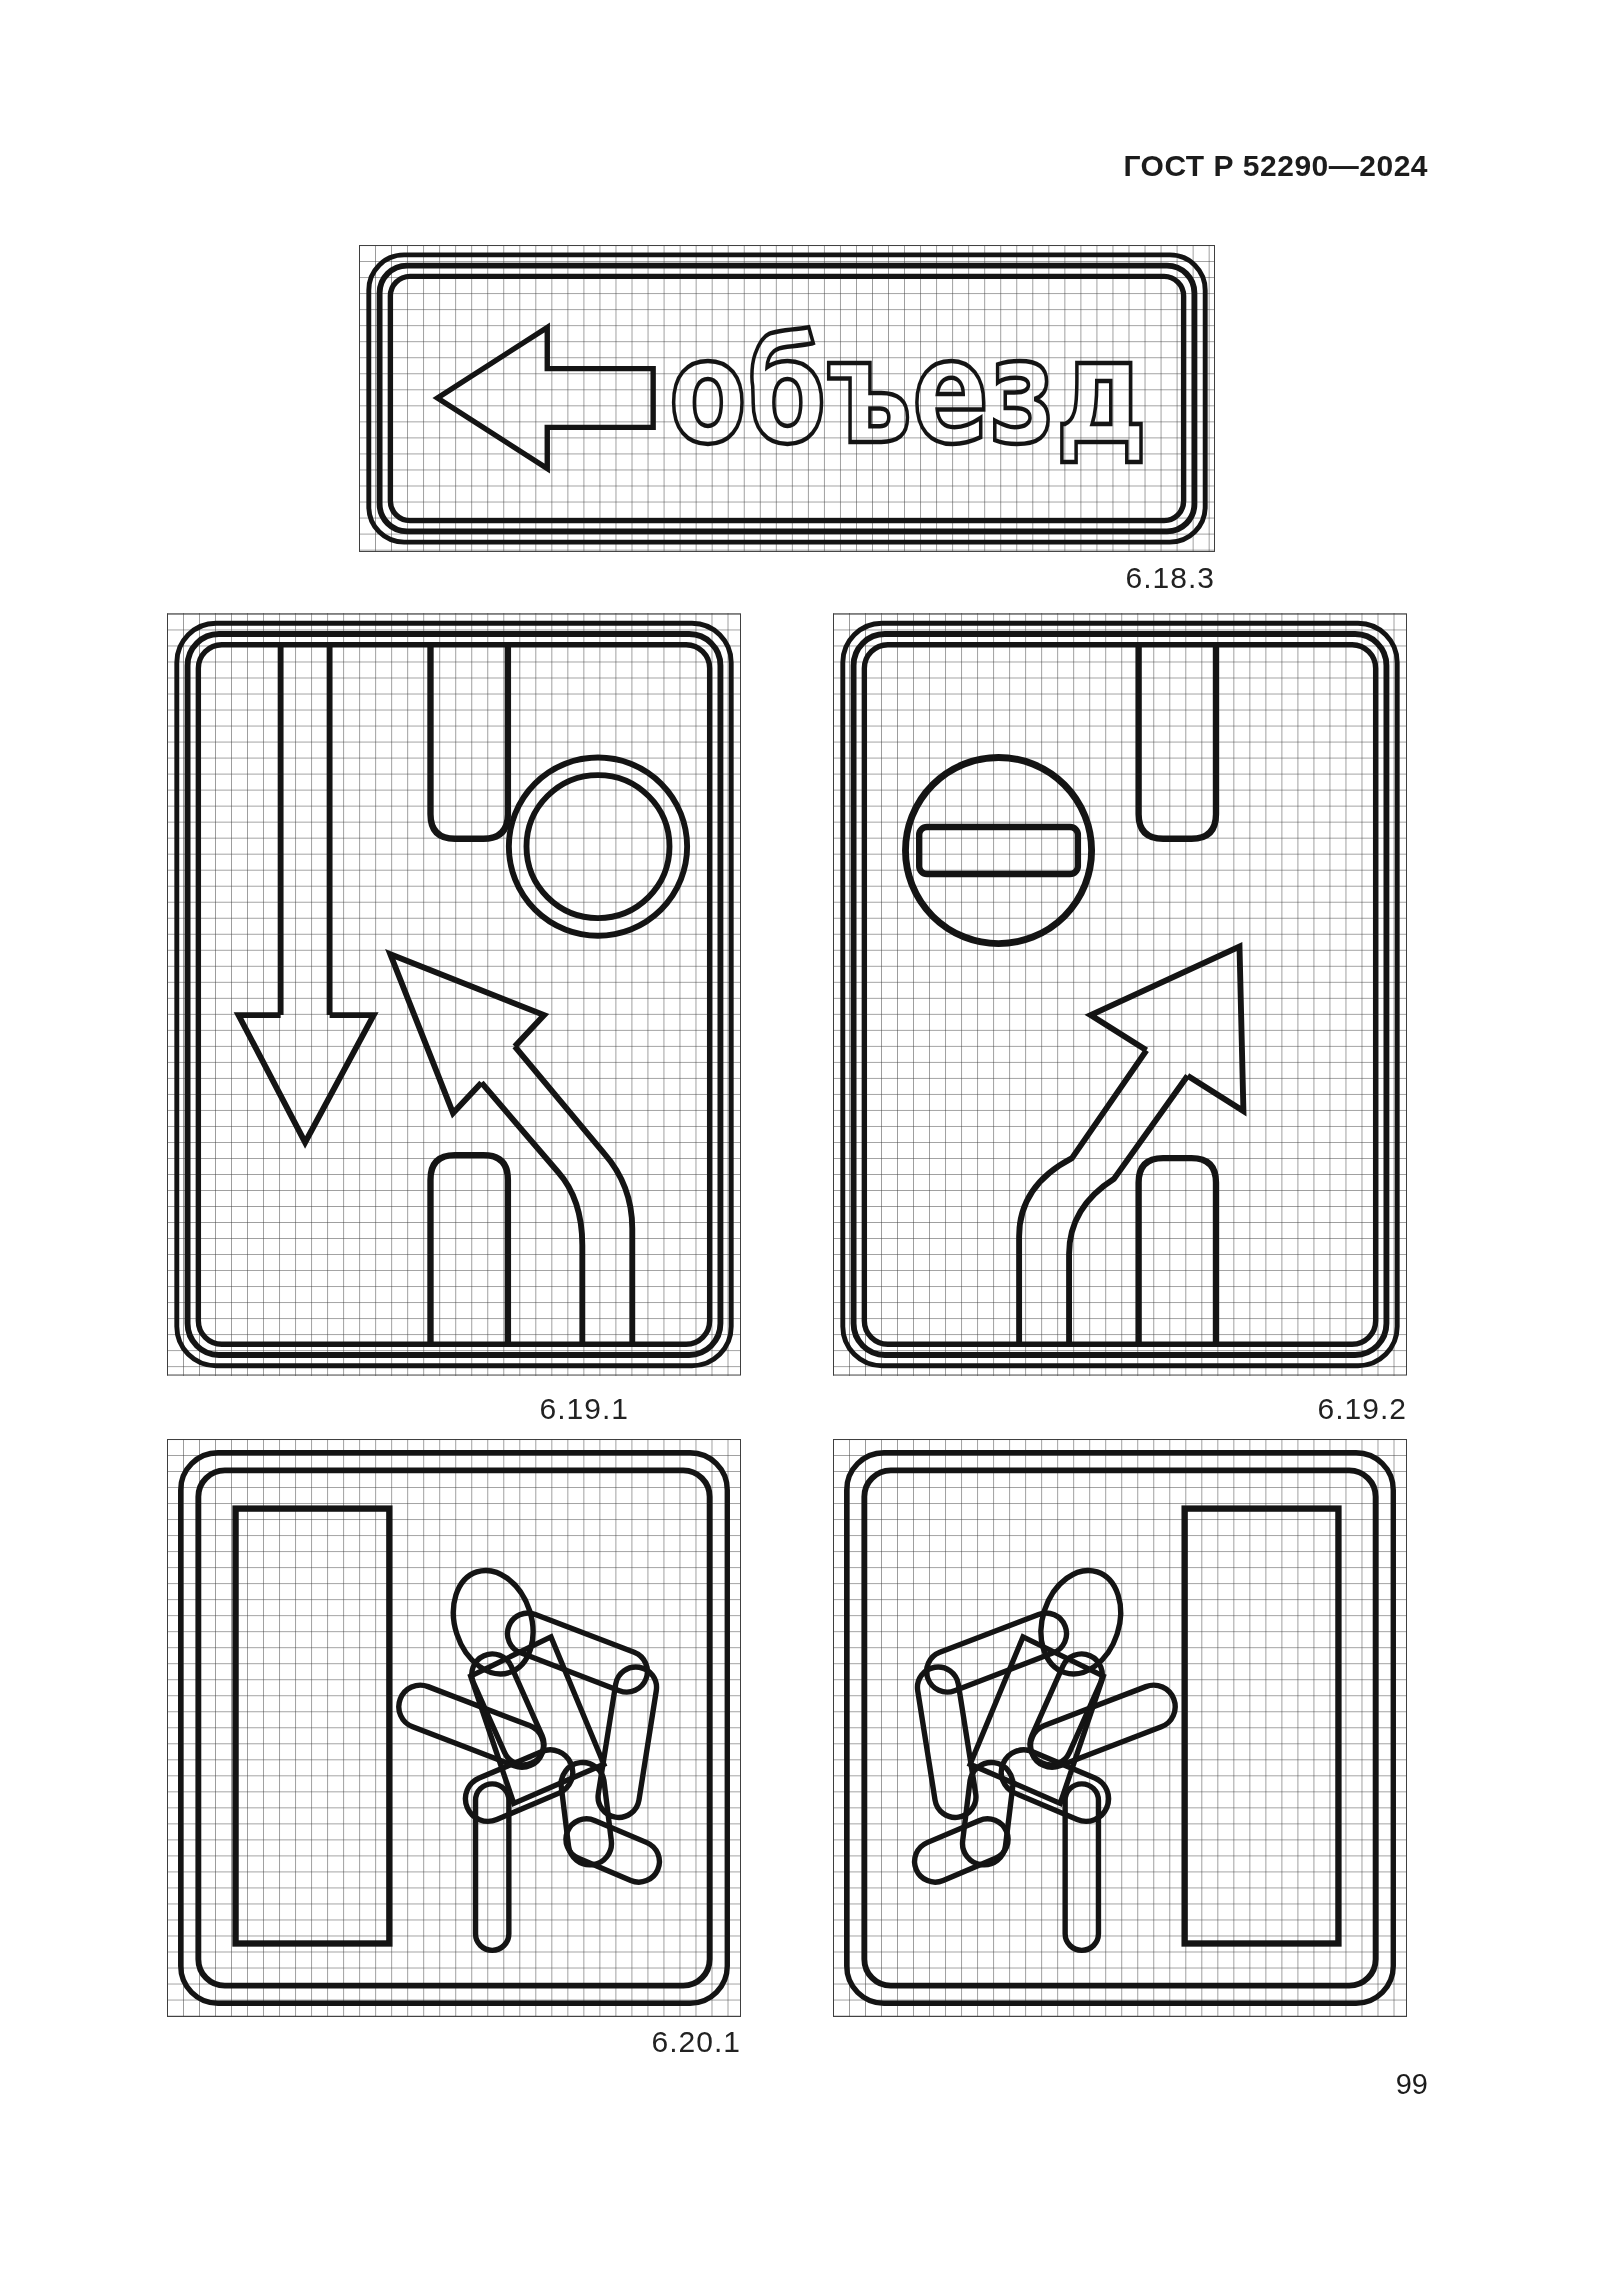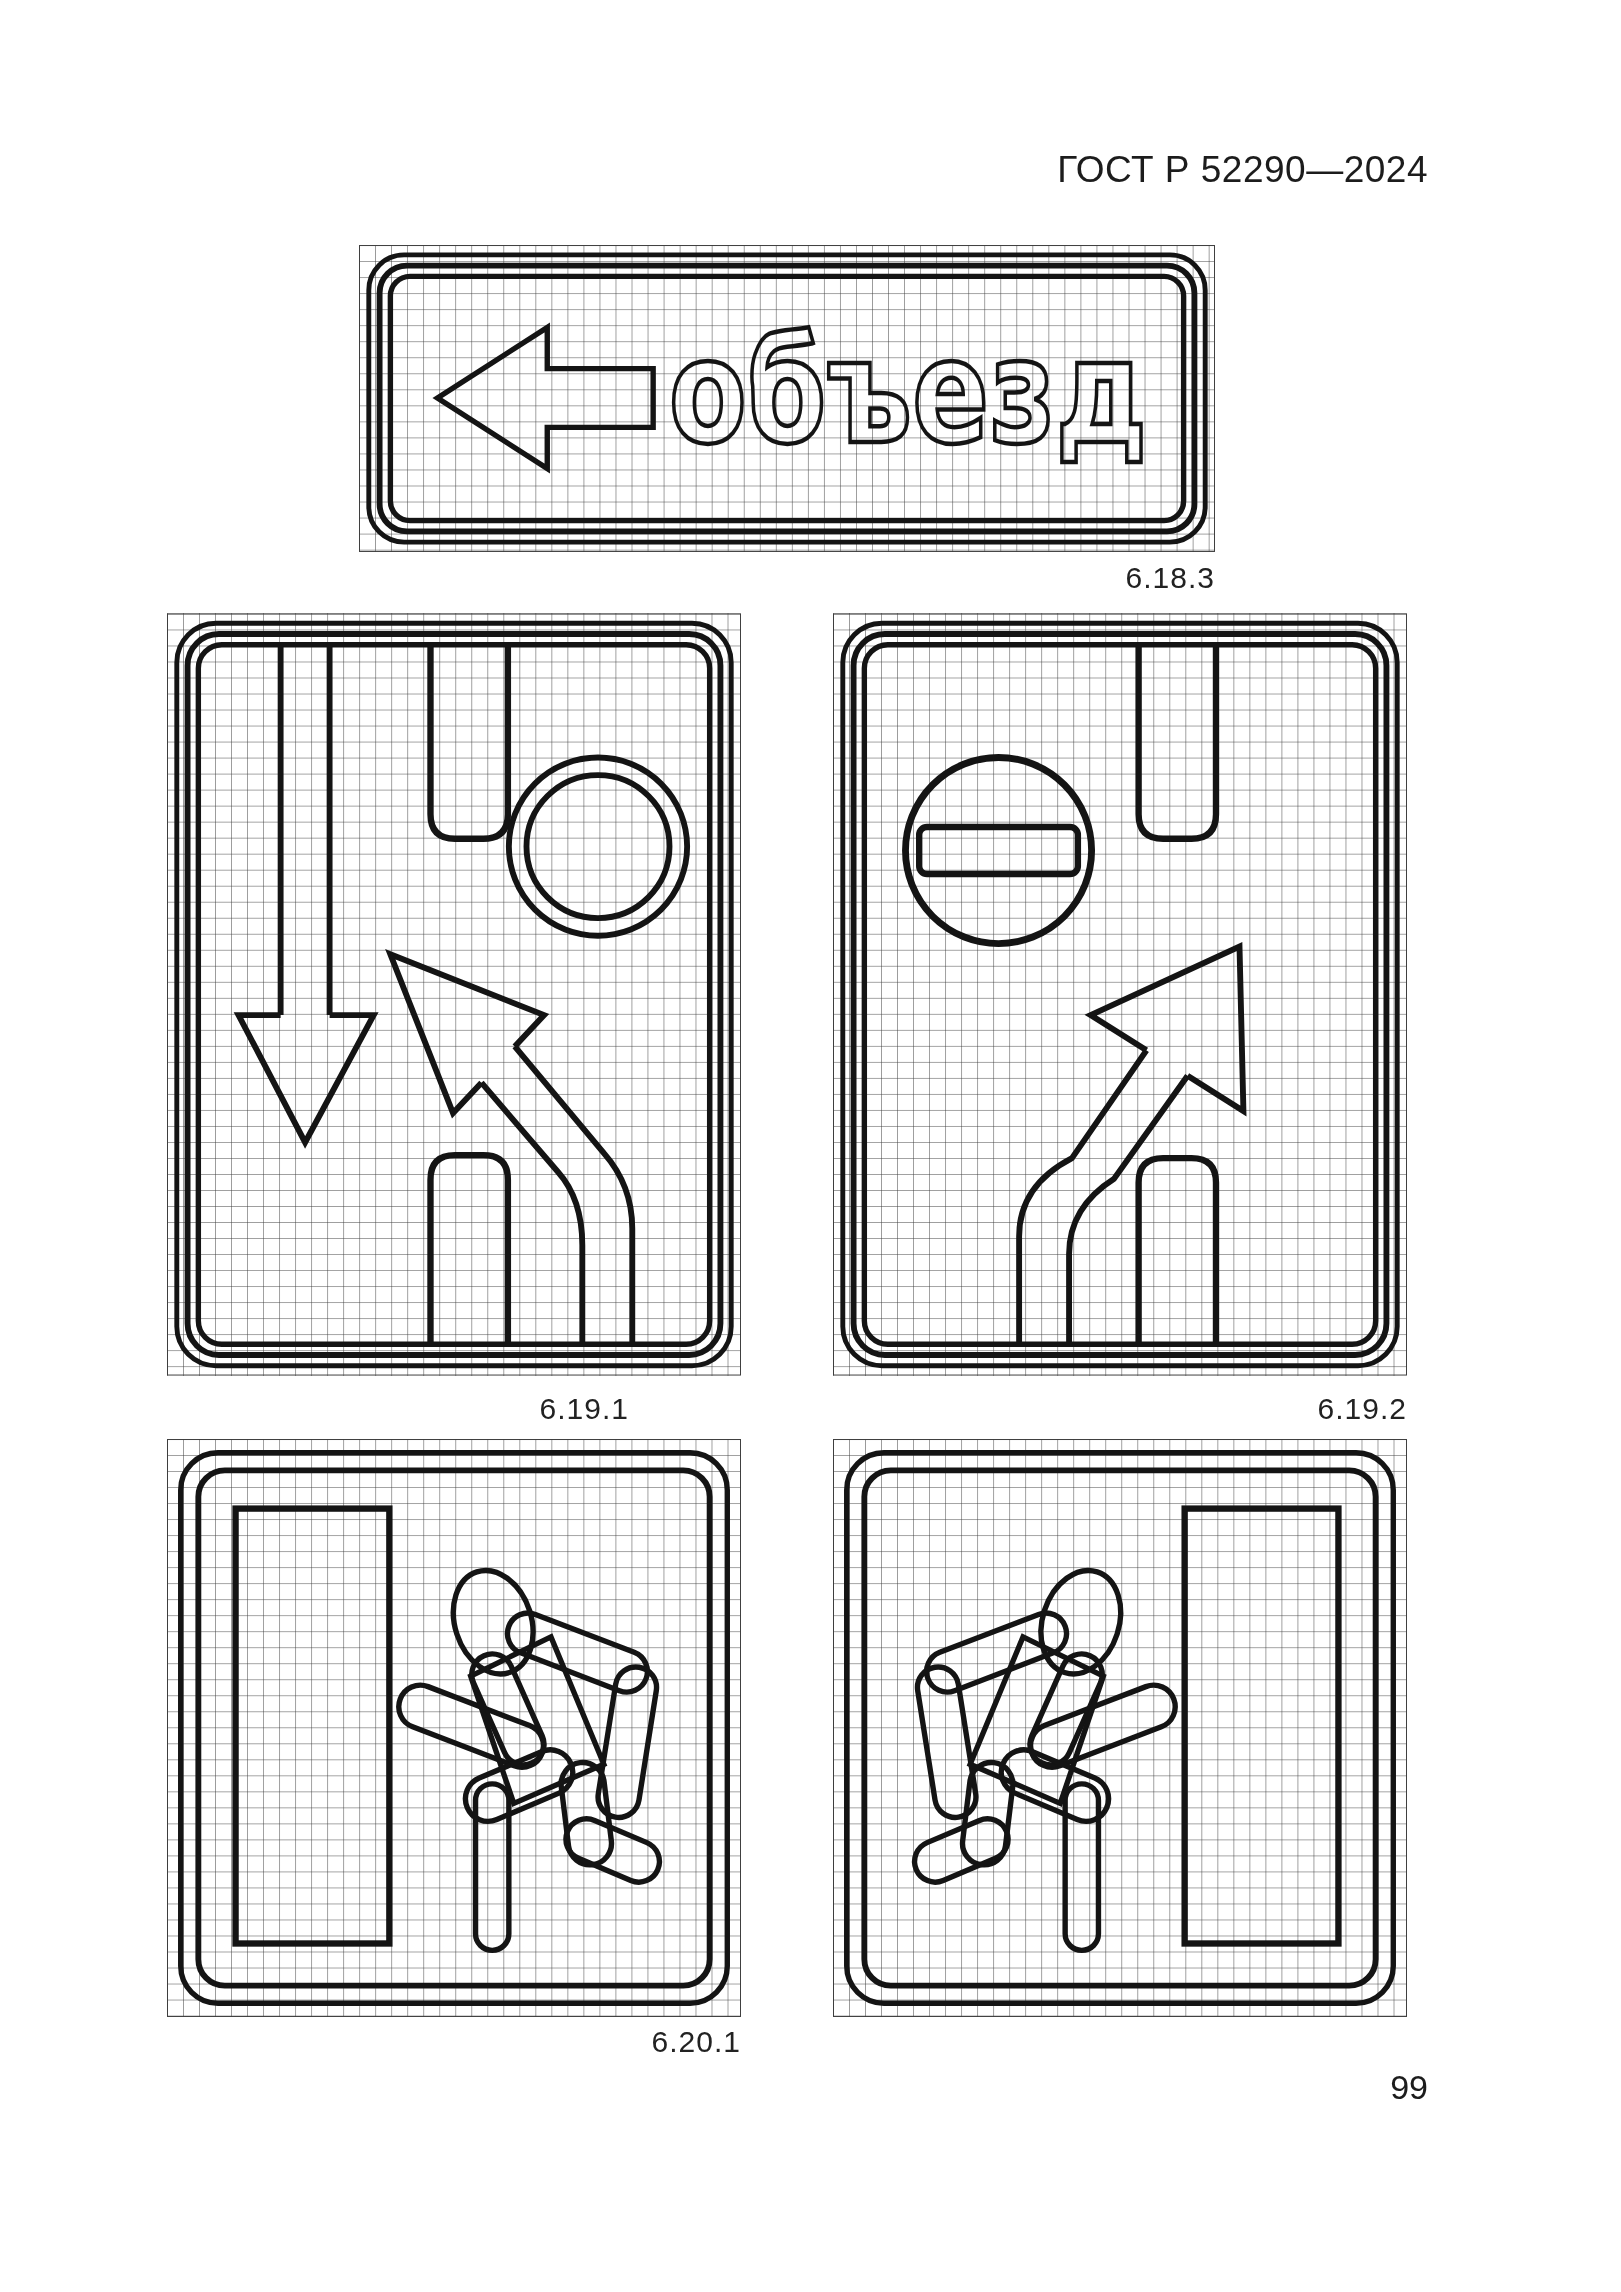--- a/index.html
+++ b/index.html
@@ -1,20 +1,20 @@
 <!DOCTYPE html>
 <html><head>
 <meta charset="utf-8">
 <style>
   html,body{margin:0;padding:0;background:#fff;}
   .page{position:relative;width:1621px;height:2293px;background:#ffffff;
         font-family:"Liberation Sans",sans-serif;color:#1c1c1c;overflow:hidden;}
-  .hdr{position:absolute;top:149px;right:193px;font-size:37px;font-weight:normal;
+  .hdr{position:absolute;top:149px;right:193px;font-size:30px;font-weight:bold;
        letter-spacing:0.5px;white-space:nowrap;text-align:right;}
-  .pgnum{position:absolute;top:2068px;right:193px;font-size:34px;}
+  .pgnum{position:absolute;top:2068px;right:193px;font-size:29px;}
   .fig{position:absolute;margin:0;padding:16px;}
   .fig svg{display:block;}
   .cap{text-align:right;font-size:30px;margin-top:8.8px;letter-spacing:1px;color:#222;}
   .fig-619 .cap{margin-top:15.7px;}
   .fig-620 .cap{margin-top:7.8px;}
   .defs-holder{position:absolute;width:0;height:0;overflow:hidden;}
 </style>
 </head>
 <body>
 

